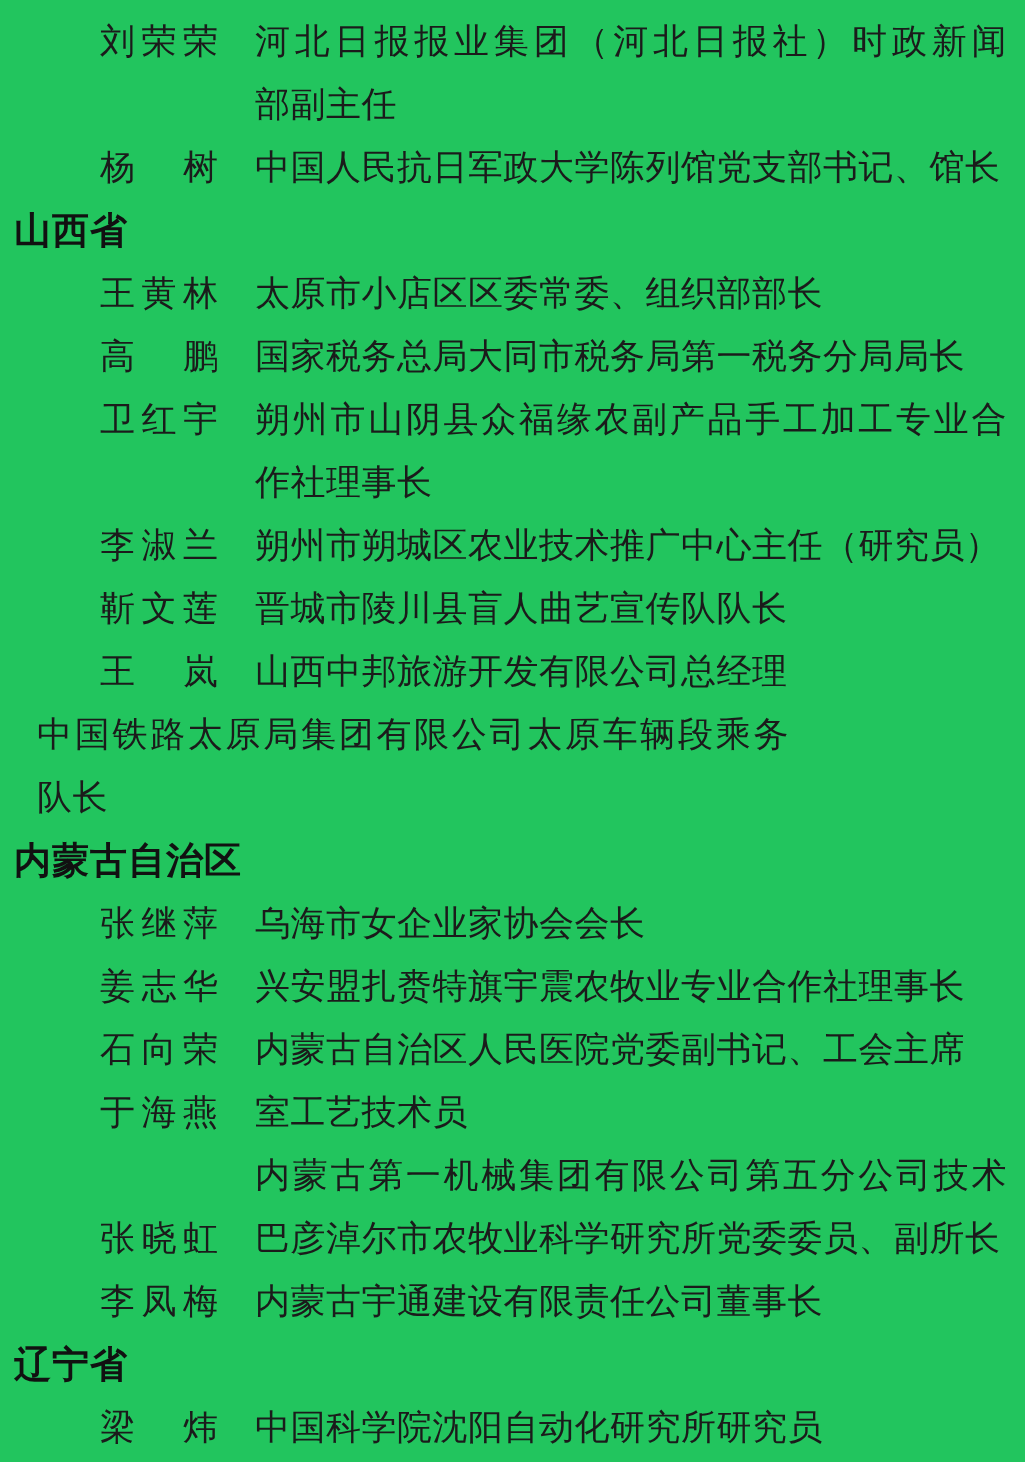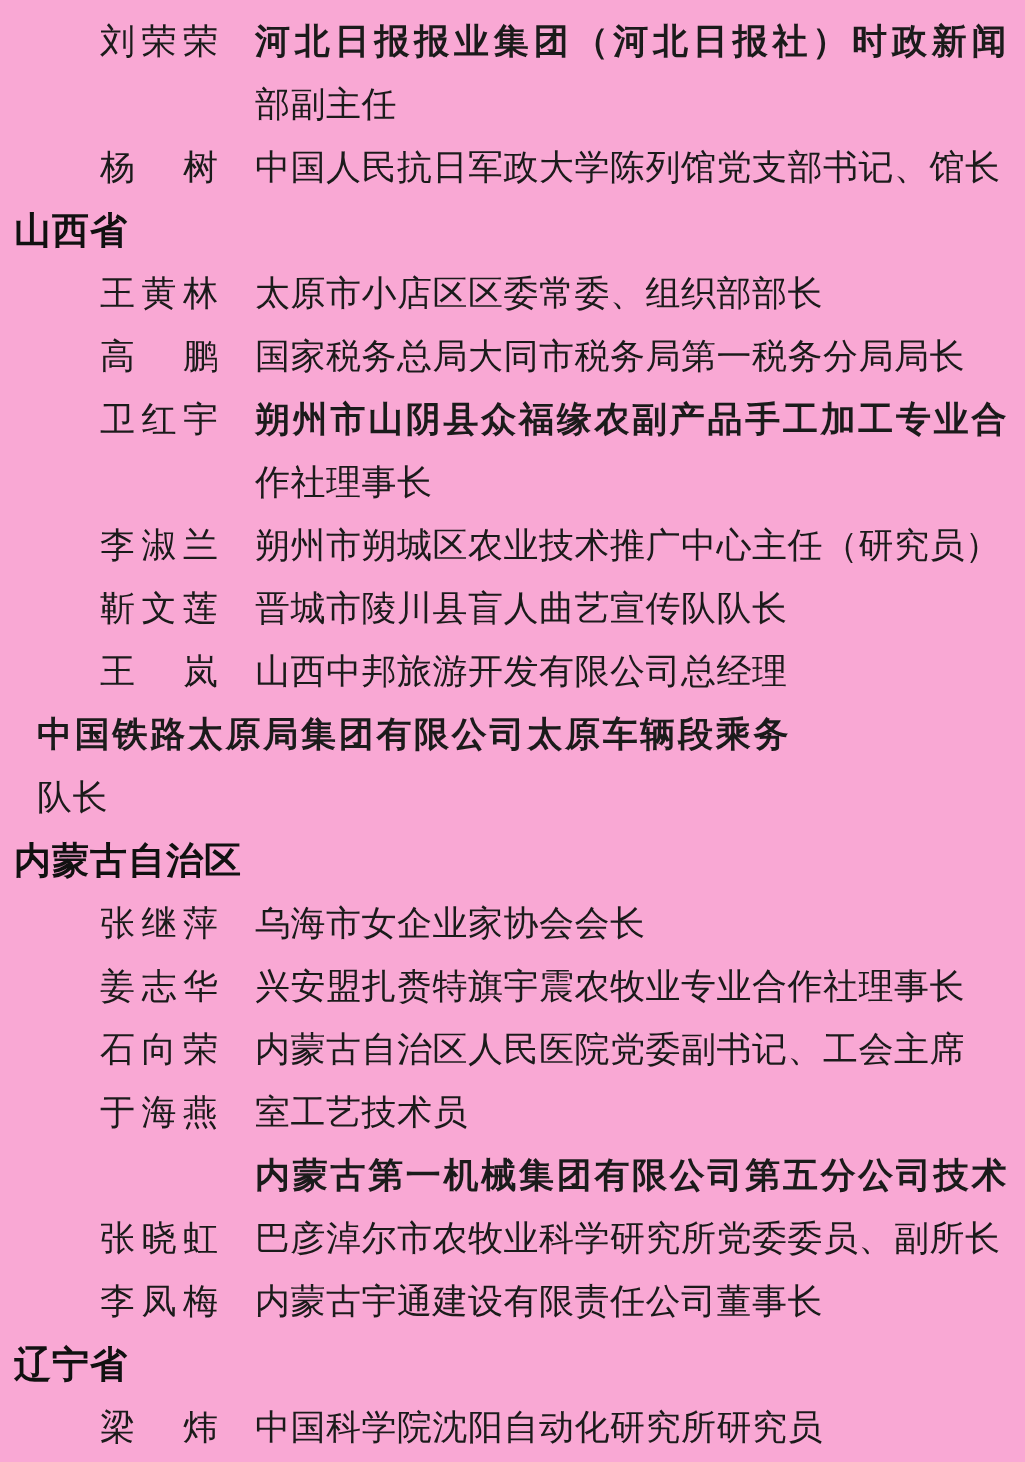--- a/index.html
+++ b/index.html
@@ -53,27 +53,26 @@
   }
   .desc-line {
     height: 63px;
     line-height: 63px;
     white-space: nowrap;
   }
   .desc-line.justified {
     white-space: normal;
     text-align: justify;
     text-align-last: justify;
-    font-weight: bold;
   }
 </style>
 </head>
 <body>
 
-<div class="page" style="background: #f9a8d4; color: rgb(27, 27, 27);">
+<div class="page" style="background: #22c55e; color: rgb(27, 27, 27);">
     <div class="section">
       <div class="entry">
         <div class="entry-name">刘荣荣</div>
         <div class="entry-desc">
           <div class="desc-line justified">河北日报报业集团（河北日报社）时政新闻</div>
           <div class="desc-line">部副主任</div>
         </div>
       </div>
       <div class="entry">
         <div class="entry-name">杨　树</div>

